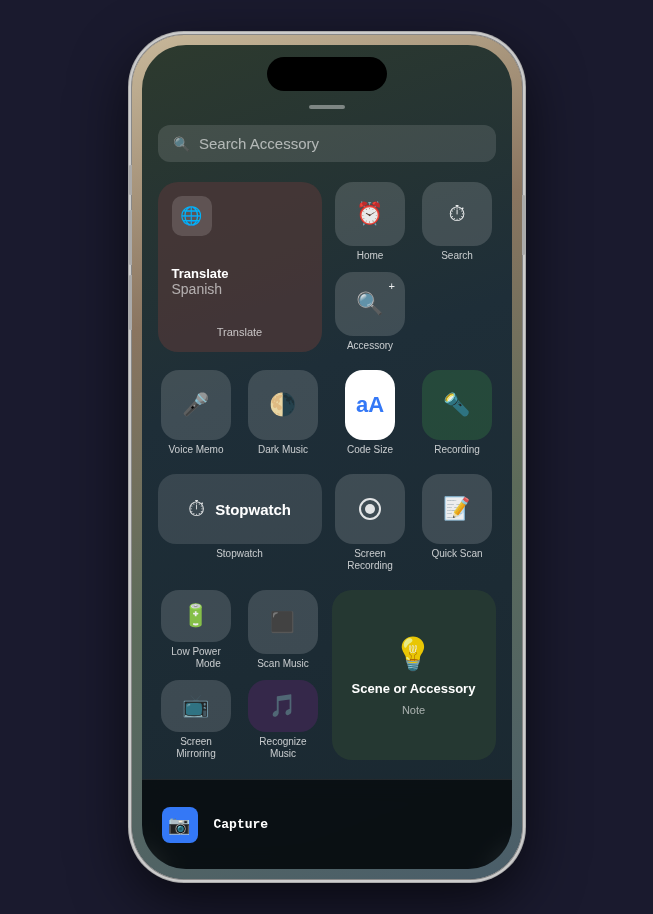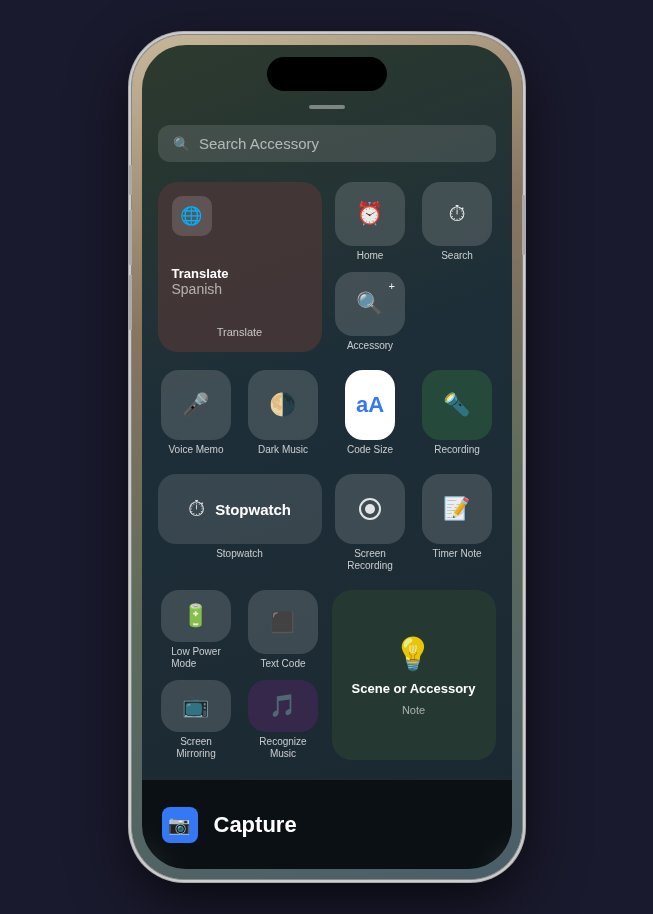--- a/index.html
+++ b/index.html
@@ -291,22 +291,23 @@
       background: #3478f6;
       border-radius: 8px;
       display: flex;
       align-items: center;
       justify-content: center;
       font-size: 18px;
     }
 
     .bottom-bar-label {
       color: white;
-      font-size: 22px;
+      font-size: 13px;
       font-weight: 600;
+      font-family: Liberation Mono, monospace;
     }
 
     
     .side-btn-right {
       position: absolute;
       right: -4px;
       top: 160px;
       width: 4px;
       height: 60px;
       background: #aaa;
@@ -454,38 +455,38 @@
               <div class="rec-dot-inner"></div>
             </div>
           </div>
           <span class="control-label" style="text-align:center;">Screen<br>Recording</span>
         </div>
 
         <div style="display:flex; flex-direction:column; align-items:center; gap:4px;">
           <div class="control-btn small" style="width:70px; height:70px;">
             <span class="control-icon">📝</span>
           </div>
-          <span class="control-label">Timer Note</span>
+          <span class="control-label">Quick Scan</span>
         </div>
       </div>
 
       <div style="display:grid; grid-template-columns:1fr 1fr 1fr 1fr; grid-template-rows:80px 80px; gap:10px; margin-bottom:10px;">
 
         <div style="display:flex; flex-direction:column; align-items:center; gap:4px; grid-column:1; grid-row:1;">
           <div class="control-btn small" style="width:70px; height:70px;">
             <span class="control-icon">🔋</span>
           </div>
-          <span class="control-label" style="text-align:left;">Low Power<br>Mode</span>
+          <span class="control-label" style="text-align:right;">Low Power<br>Mode</span>
         </div>
 
         <div style="display:flex; flex-direction:column; align-items:center; gap:4px; grid-column:2; grid-row:1;">
           <div class="control-btn small" style="width:70px; height:70px;">
             <span class="scan-icon">⬛</span>
           </div>
-          <span class="control-label">Text Code</span>
+          <span class="control-label">Scan Music</span>
         </div>
 
         <div class="home-tile" style="grid-column:3/5; grid-row:1/3;">
           <span class="home-icon">💡</span>
           <span class="home-label">Scene or Accessory</span>
           <span class="home-sub">Note</span>
         </div>
 
         <div style="display:flex; flex-direction:column; align-items:center; gap:4px; grid-column:1; grid-row:2;">
           <div class="control-btn small" style="width:70px; height:70px;">

